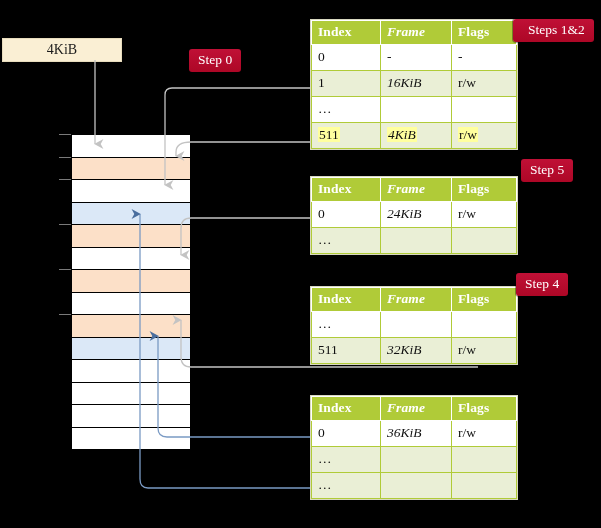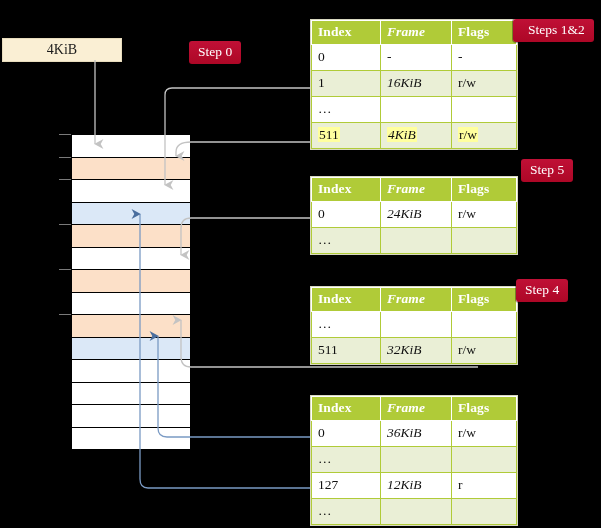--- a/index.html
+++ b/index.html
@@ -242,34 +242,29 @@
           <tr class="plain">
             <td class="c-index">0</td>
             <td class="c-frame">36KiB</td>
             <td class="c-flags">r/w</td>
           </tr>
           <tr class="alt">
             <td class="c-index">…</td>
             <td class="c-frame"></td>
             <td class="c-flags"></td>
           </tr>
-          <tr class="plain">
-            <td class="c-index">127</td>
-            <td class="c-frame">12KiB</td>
-            <td class="c-flags">r</td>
-          </tr>
           <tr class="alt">
             <td class="c-index">…</td>
             <td class="c-frame"></td>
             <td class="c-flags"></td>
           </tr>
         </tbody>
       </table>
     </div>
 
   <div id="badges">
-      <div class="badge red" style="left: 189px; top: 41px; background: linear-gradient(rgb(192, 16, 54) 0%, rgb(173, 7, 38) 100%);">Step 0</div>
+      <div class="badge red" style="left: 189px; top: 49px; background: linear-gradient(rgb(192, 16, 54) 0%, rgb(173, 7, 38) 100%);">Step 0</div>
       <div class="badge red" style="left: 513px; top: 19px; background: linear-gradient(rgb(192, 16, 54) 0%, rgb(173, 7, 38) 100%); padding-left: 15px;">Steps 1&amp;2</div>
       <div class="badge red" style="left: 521px; top: 159px; background: linear-gradient(rgb(192, 16, 54) 0%, rgb(173, 7, 38) 100%);">Step 5</div>
-      <div class="badge red" style="left: 516px; top: 279px; background: linear-gradient(rgb(192, 16, 54) 0%, rgb(173, 7, 38) 100%);">Step 4</div>
+      <div class="badge red" style="left: 516px; top: 273px; background: linear-gradient(rgb(192, 16, 54) 0%, rgb(173, 7, 38) 100%);">Step 4</div>
     </div>
 
 </div>
 
 </body></html>

